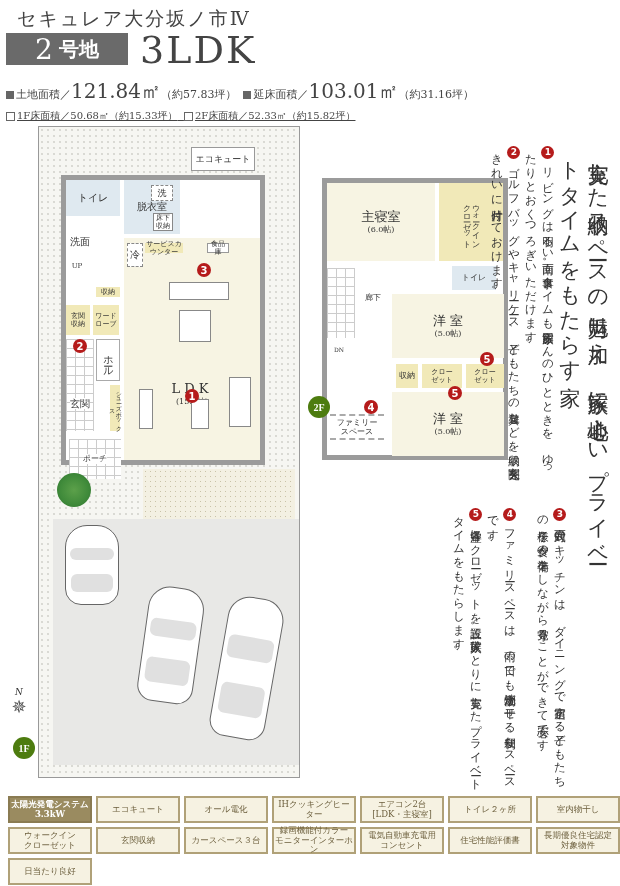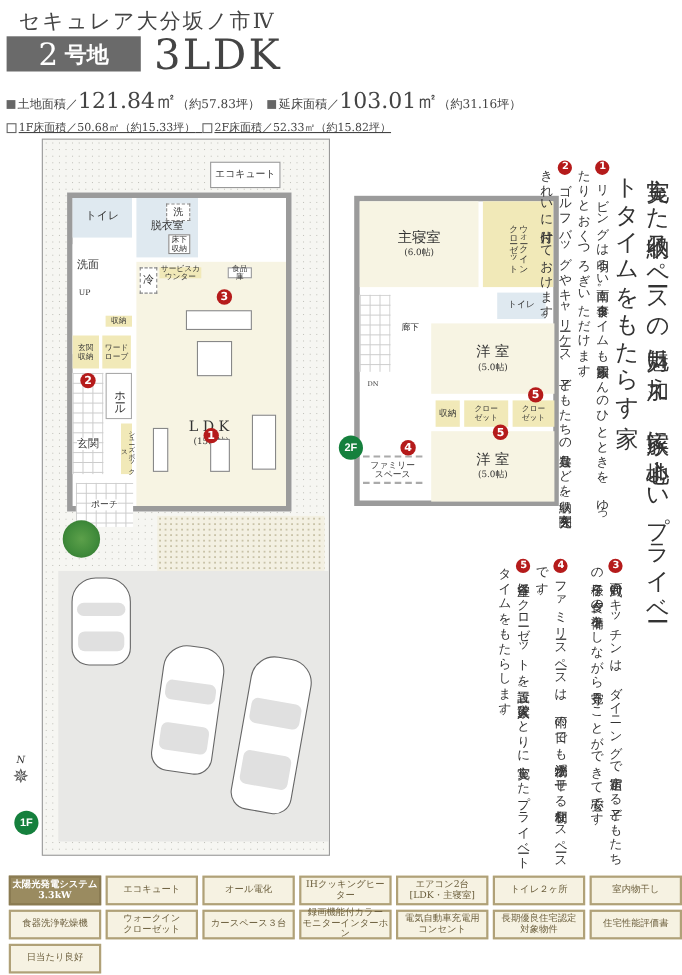--- a/index.html
+++ b/index.html
@@ -17,27 +17,27 @@
   .sq-filled { display: inline-block; width: 8px; height: 8px; background: #666; margin-right: 2px; vertical-align: middle; }
   .sq-empty { display: inline-block; width: 9px; height: 9px; border: 1px solid #666; margin-right: 2px; vertical-align: middle; }
 
   .plan { position: absolute; }
   .site1f { left: 38px; top: 126px; width: 262px; height: 652px; background: #f4f4f0; border: 1px solid #999; }
   .stipple { background-color: #f6f6f2; background-image: radial-gradient(#b8b8b0 0.6px, transparent 0.8px); background-size: 6px 6px; }
   .lawn { background-color: #f3f0e2; background-image: radial-gradient(#c9c3a8 0.6px, transparent 0.8px); background-size: 5px 5px; }
   .concrete { background: #e8e8e6; }
   .wall { position: absolute; border: 5px solid #9b9b9b; }
   .room { position: absolute; font-size: 10px; color: #333; display: flex; align-items: center; justify-content: center; text-align: center; line-height: 1.15; }
-  .blue { background: #dfe9f0; font-family: Liberation Mono, monospace; }
+  .blue { background: #dfe9f0; }
   .cream { background: #f7f4e3; text-align: right; }
   .yellow { background: #f1e9b8; }
   .white { background: #ffffff; }
   .tile { background-color: #fff; background-image: linear-gradient(#ccc 1px, transparent 1px), linear-gradient(90deg, #ccc 1px, transparent 1px); background-size: 9px 9px; }
   .marker { position: absolute; width: 14px; height: 14px; border-radius: 50%; background: #b51b1b; color: #fff; font-size: 10px; font-family: "DejaVu Sans", sans-serif; font-weight: bold; display: flex; align-items: center; justify-content: center; }
-  .floor-badge { position: absolute; width: 22px; height: 22px; border-radius: 50%; background: #15803d; color: #fff; font-size: 10px; font-family: Liberation Sans, sans-serif; font-weight: bold; display: flex; align-items: center; justify-content: center; }
+  .floor-badge { position: absolute; width: 22px; height: 22px; border-radius: 50%; background: #4d7c0f; color: #fff; font-size: 10px; font-family: Liberation Serif, serif; font-weight: bold; display: flex; align-items: center; justify-content: center; }
   .tree { position: absolute; border-radius: 50%; background: radial-gradient(circle, #5ca04a 0%, #3f8a3a 60%, #2e6f2c 100%); }
   .bush { position: absolute; border-radius: 50%; background: #c9dfa8; }
   .car { position: absolute; border: 1.5px solid #666; border-radius: 22px 22px 16px 16px; background: #fff; }
   .car::before { content: ""; position: absolute; left: 8%; right: 8%; top: 28%; height: 16%; background: #e0e0e0; border-radius: 6px; }
   .car::after { content: ""; position: absolute; left: 10%; right: 10%; top: 62%; height: 22%; background: #e0e0e0; border-radius: 6px; }
 
   .site2f { left: 322px; top: 178px; width: 186px; height: 282px; }
   .vtext { position: absolute; writing-mode: vertical-rl; text-orientation: upright; }
   .headline { right: 8px; top: 146px; height: 420px; font-size: 21px; line-height: 28px; color: #333; letter-spacing: 1px; }
   .desc { font-size: 11.5px; line-height: 17px; color: #333; letter-spacing: 0.5px; }
@@ -182,25 +182,25 @@
 <div class="features">
   <div class="feat active">太陽光発電システム
 3.3kW</div>
   <div class="feat">エコキュート</div>
   <div class="feat">オール電化</div>
   <div class="feat">IHクッキングヒーター</div>
   <div class="feat">エアコン2台
 [LDK・主寝室]</div>
   <div class="feat">トイレ２ヶ所</div>
   <div class="feat">室内物干し</div>
-  <div class="feat">食器洗浄乾燥機</div>
   <div class="feat">ウォークイン
 クローゼット</div>
+  <div class="feat">玄関収納</div>
   <div class="feat">カースペース３台</div>
   <div class="feat">録画機能付カラー
 モニターインターホン</div>
   <div class="feat">電気自動車充電用
 コンセント</div>
+  <div class="feat">住宅性能評価書</div>
   <div class="feat">長期優良住宅認定
 対象物件</div>
-  <div class="feat">住宅性能評価書</div>
   <div class="feat">日当たり良好</div>
 </div>
 
 </body></html>

